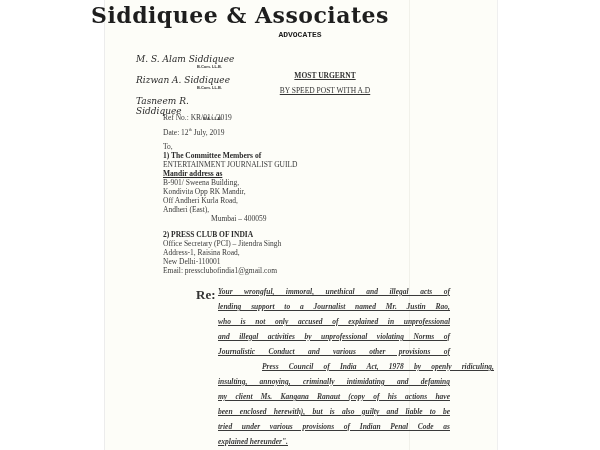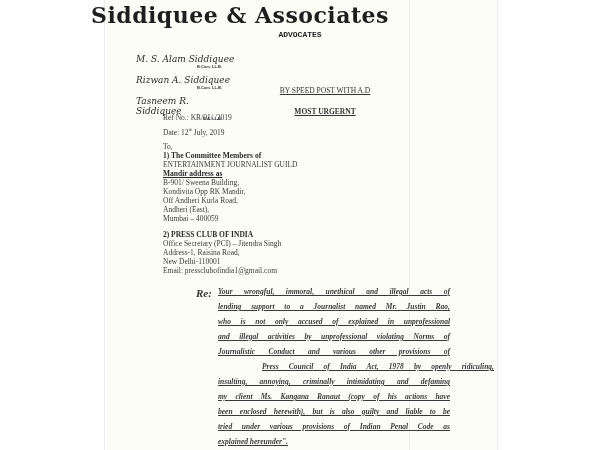--- a/index.html
+++ b/index.html
@@ -91,22 +91,21 @@
       white-space: nowrap;
     }
     .line.b { font-weight: bold; color: #2a2a2a; }
     .line.u { text-decoration: underline; }
     .re-label {
       position: absolute;
       left: 196px;
       top: 287px;
       font-family: "Liberation Serif", serif;
       font-weight: bold;
-      font-style: italic;
-      font-size: 11px;
+      font-size: 13px;
       color: #333;
     }
     .re-line {
       position: absolute;
       left: 218px;
       width: 232px;
       font-family: "Liberation Serif", serif;
       font-weight: bold;
       font-style: italic;
       font-size: 7.5px;
@@ -135,35 +134,35 @@
 </div>
 <div class="partner" style="top:75px;">
   <span>Rizwan A. Siddiquee</span>
   <span class="deg">B.Com. LL.B.</span>
 </div>
 <div class="partner" style="top:96px;">
   <span>Tasneem R. Siddiquee</span>
   <span class="deg">B.A. LL.B.</span>
 </div>
 
-<div class="notice bold" style="top:71px;margin-top:36px;">MOST URGERNT</div>
+<div class="notice bold" style="top:71px;">MOST URGERNT</div>
 <div class="notice" style="top:86px;text-align:center;">BY SPEED POST WITH A.D</div>
 
 <div class="line" style="top:113px;">Ref No.: KR/01/      /2019</div>
 <div class="line" style="top:127px;"><span>Date: 12</span><sup>th</sup><span> July, 2019</span></div>
 
 <div class="line" style="top:142px;">To,</div>
 <div class="line b" style="top:151px;">1) The Committee Members of</div>
 <div class="line" style="top:160px;">ENTERTAINMENT JOURNALIST GUILD</div>
 <div class="line b u" style="top:169px;">Mandir address as</div>
 <div class="line" style="top:178px;">B-901/ Sweena Building,</div>
 <div class="line" style="top:187px;">Kondivita Opp RK Mandir,</div>
 <div class="line" style="top:196px;">Off Andheri Kurla Road,</div>
 <div class="line" style="top:205px;">Andheri (East),</div>
-<div class="line" style="top:214px;">Mumbai – 400059</div>
+<div class="line" style="top:214px;margin-left:48px;">Mumbai – 400059</div>
 
 <div class="line b" style="top:230px;">2) PRESS CLUB OF INDIA</div>
 <div class="line" style="top:239px;">Office Secretary (PCI) – Jitendra Singh</div>
 <div class="line" style="top:248px;">Address-1, Raisina Road,</div>
 <div class="line" style="top:257px;">New Delhi-110001</div>
 <div class="line" style="top:266px;">Email: pressclubofindia1@gmail.com</div>
 
 <div class="re-label">Re:</div>
 <div class="re-line" style="top:287px;">Your wrongful, immoral, unethical and illegal acts of</div>
 <div class="re-line" style="top:302px;">lending support to a Journalist named Mr. Justin Rao,</div>

